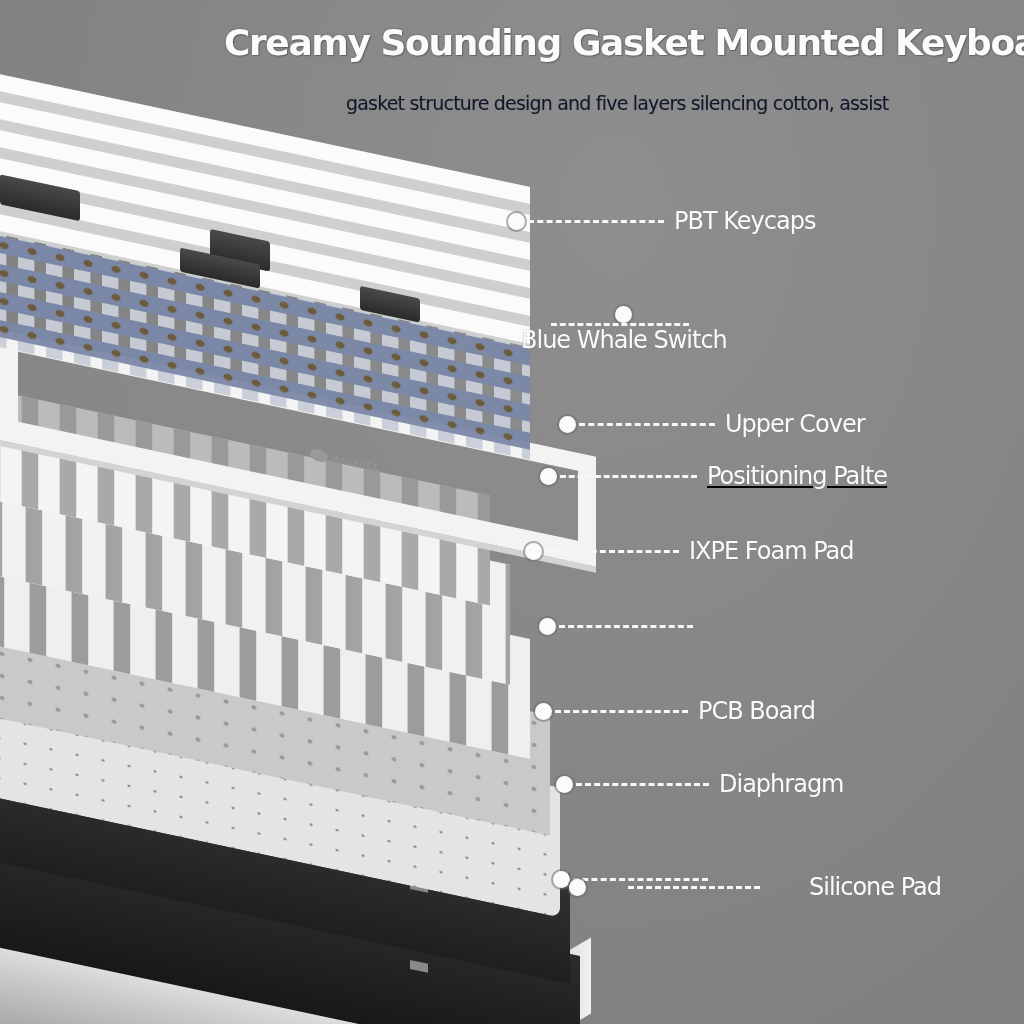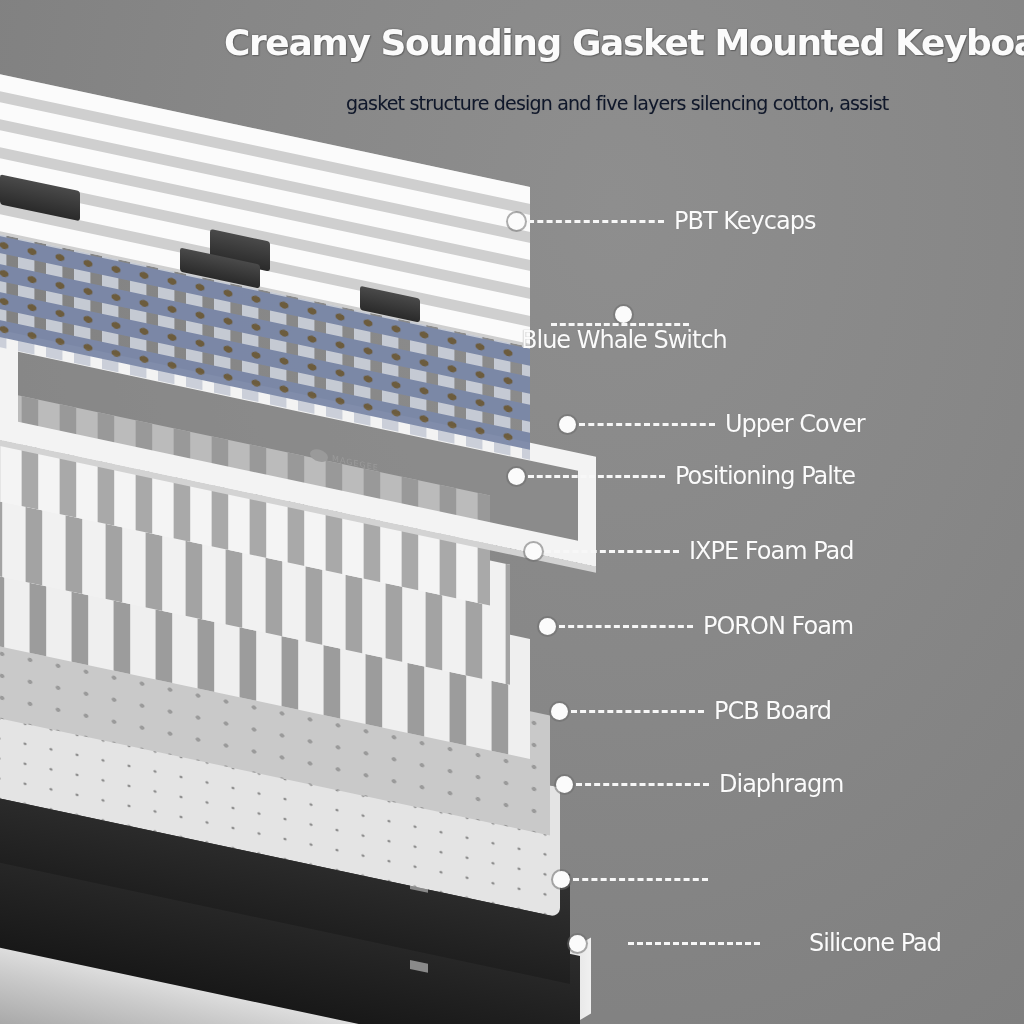--- a/index.html
+++ b/index.html
@@ -189,46 +189,45 @@
 <div class="callout" style="left:521px;top:306px;flex-direction:column;">
   <span class="dot"></span>
   <span class="dash" style="width:138px"></span>
   <span class="label">Blue Whale Switch</span>
 </div>
 <div class="callout" style="left:559px;top:381px;margin-top:28px;">
   <span class="dot"></span>
   <span class="dash" style="width:136px"></span>
   <span class="label">Upper Cover</span>
 </div>
-<div class="callout" style="left:508px;top:461px;">
+<div class="callout" style="left:540px;top:461px;text-decoration:underline;">
   <span class="dot"></span>
   <span class="dash" style="width:137px"></span>
   <span class="label">Positioning Palte</span>
 </div>
 <div class="callout" style="left:525px;top:536px;text-align:right;">
   <span class="dot"></span>
   <span class="dash" style="width:134px"></span>
   <span class="label">IXPE Foam Pad</span>
 </div>
 <div class="callout" style="left:539px;top:611px;">
   <span class="dot"></span>
   <span class="dash" style="width:134px"></span>
-  <span class="label">PORON Foam</span>
-</div>
-<div class="callout" style="left:551px;top:696px;">
+</div>
+<div class="callout" style="left:535px;top:696px;">
   <span class="dot"></span>
   <span class="dash" style="width:133px"></span>
   <span class="label">PCB Board</span>
 </div>
 <div class="callout" style="left:556px;top:769px;">
   <span class="dot"></span>
   <span class="dash" style="width:133px"></span>
   <span class="label">Diaphragm</span>
 </div>
 <div class="callout" style="left:553px;top:864px;">
   <span class="dot"></span>
   <span class="dash" style="width:135px"></span>
 </div>
-<div class="callout" style="left:569px;top:928px;gap:39px;">
+<div class="callout" style="left:569px;top:872px;gap:39px;">
   <span class="dot"></span>
   <span class="dash" style="width:132px"></span>
   <span class="label">Silicone Pad</span>
 </div>
 
 </body></html>

